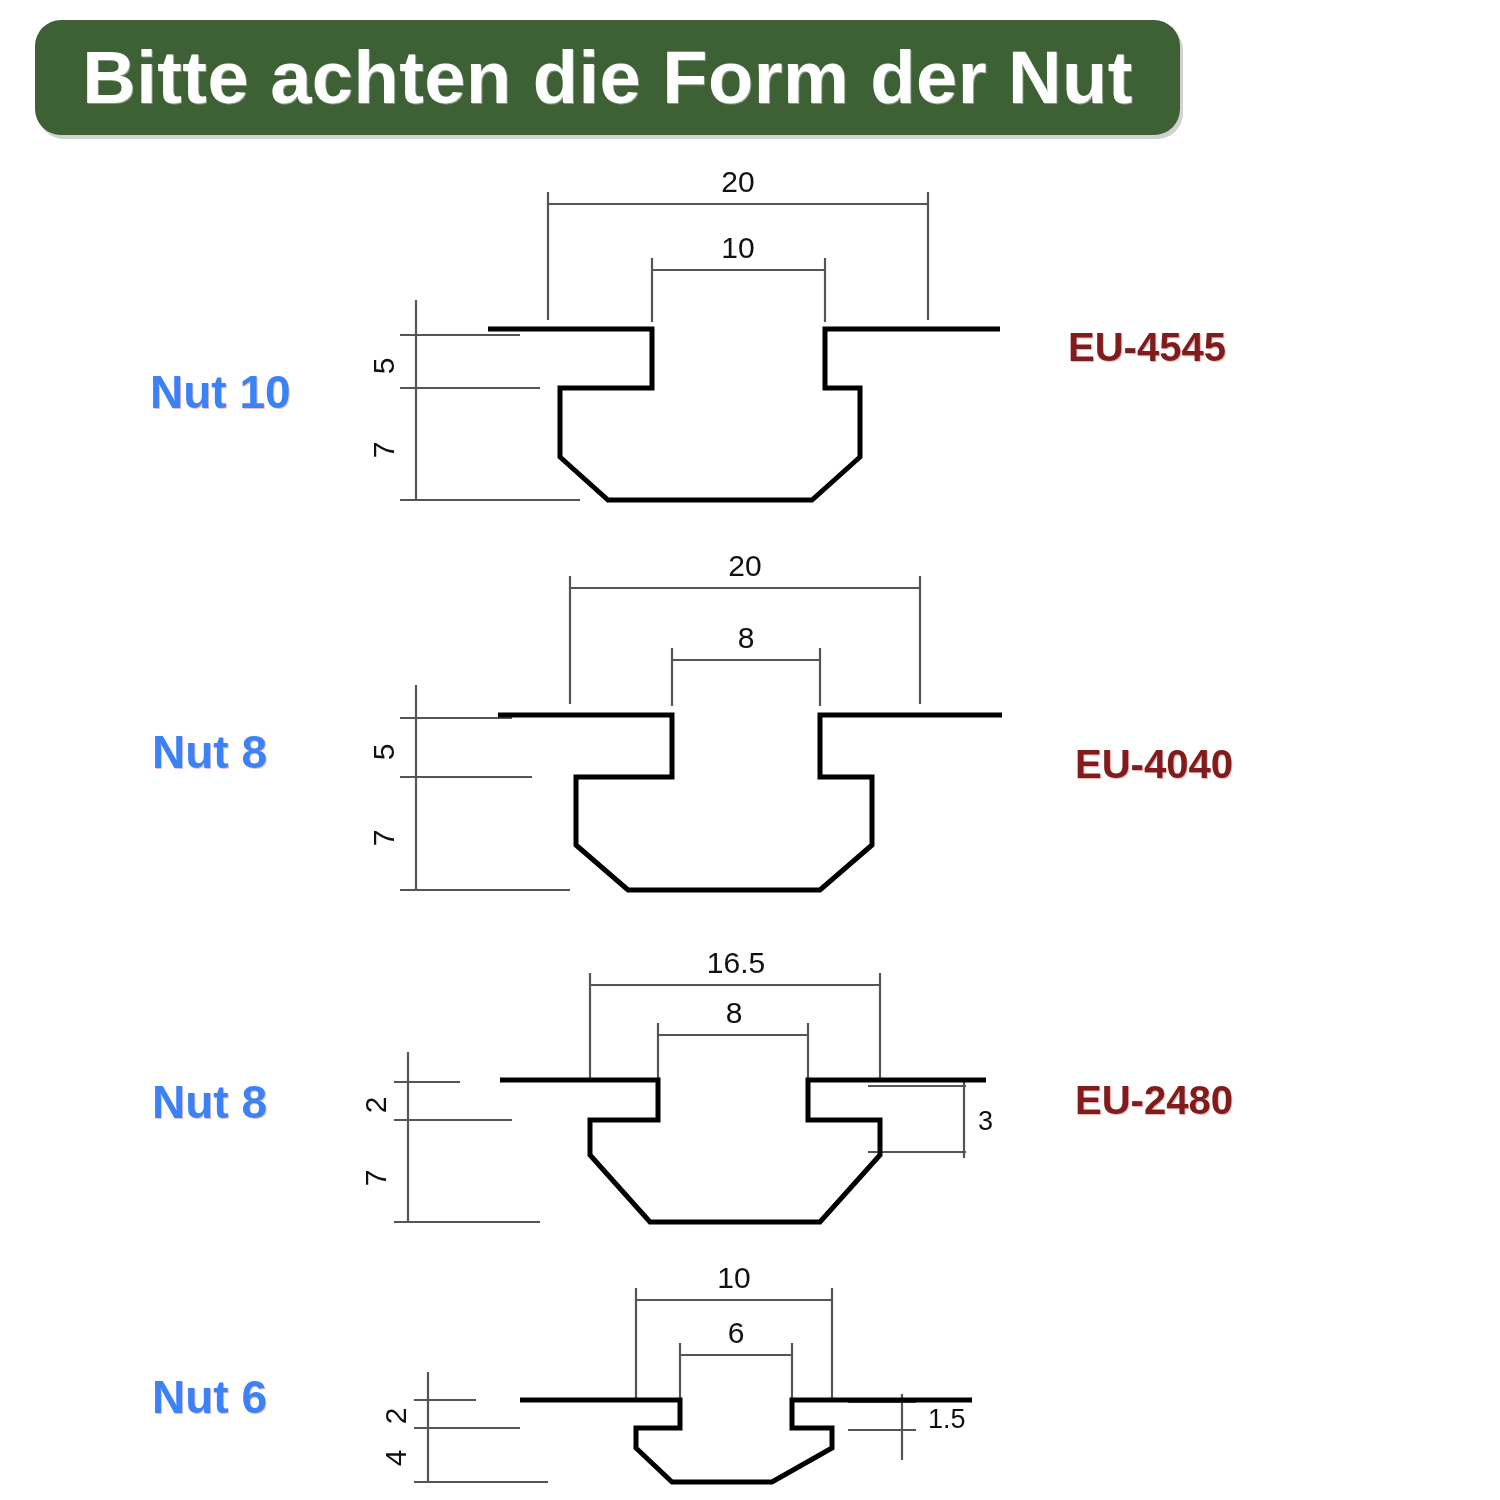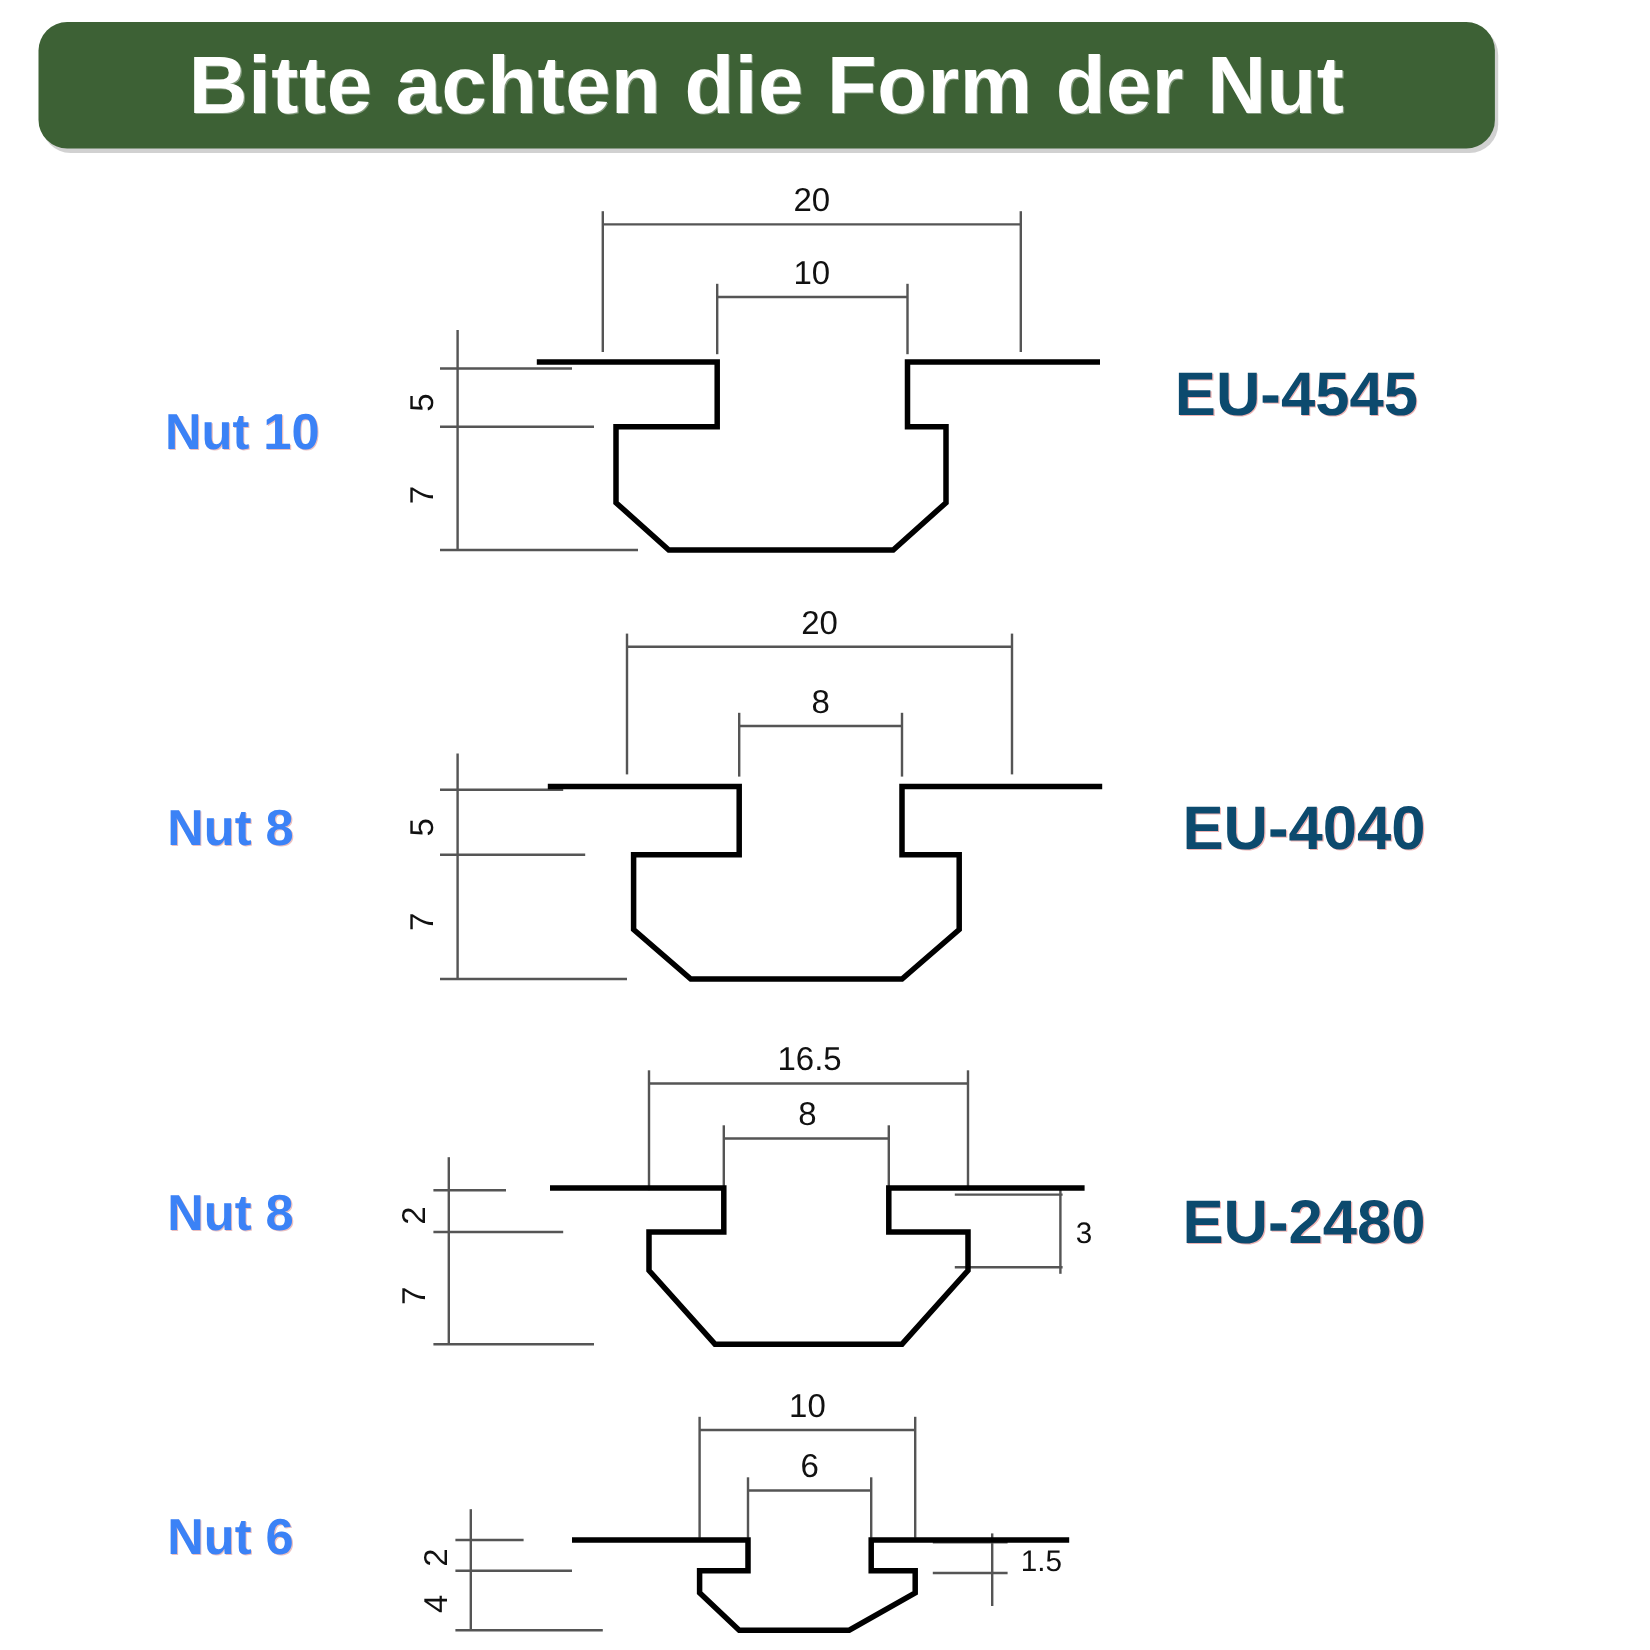--- a/index.html
+++ b/index.html
@@ -6,21 +6,21 @@
   body{
     width:1500px;height:1500px;
     background:#ffffff;
     font-family:"Liberation Sans", sans-serif;
     position:relative;
     overflow:hidden;
   }
   #banner{
     position:absolute;
     left:35px; top:20px;
-    width:1324px; height:115px;
+    width:1145px; height:115px;
     background:#3d6135;
     border-radius:26px;
     display:flex; align-items:center; justify-content:center;
     box-shadow:3px 4px 0 rgba(0,0,0,0.18);
   }
   #banner-title{
     color:#ffffff;
     font-size:74px;
     font-weight:bold;
     letter-spacing:0.5px;
@@ -31,22 +31,22 @@
   .nut-label{
     position:absolute;
     color:#3b82f6;
     font-size:46px;
     font-weight:bold;
     white-space:nowrap;
     text-shadow:1px 1px 0 rgba(180,0,0,0.25);
   }
   .eu-label{
     position:absolute;
-    color:#0c4a6e;
-    font-size:56px;
+    color:#7f1d1d;
+    font-size:40px;
     font-weight:bold;
     white-space:nowrap;
     text-shadow:1px 1px 0 rgba(200,0,0,0.3);
   }
   .svgwrap{ position:absolute; }
   svg{ display:block; overflow:visible; }
   .profile{ fill:none; stroke:#000000; stroke-width:5; stroke-linejoin:miter; }
   .dimline{ stroke:#555555; stroke-width:2.2; fill:none; }
   .dimtext{
     font-family:"Liberation Sans", sans-serif;
@@ -100,21 +100,21 @@
         <text class="dimtext-rot" x="14" y="290" transform="rotate(-90 14 290)">7</text>
       </g>
 
       <path class="profile" d="M 108 169 L 272 169 L 272 228 L 180 228 L 180 297 L 228 340 L 432 340 L 480 297 L 480 228 L 445 228 L 445 169 L 620 169"></path>
     </svg>
   </div>
 </div>
 
 <div class="row" style="top:540px;height:390px;">
   <div class="nut-label" style="left:152px;top:185px;">Nut 8</div>
-  <div class="eu-label" style="left:1075px;top:180px;">EU-4040</div>
+  <div class="eu-label" style="left:1075px;top:202px;">EU-4040</div>
 
   <div class="svgwrap" style="left:380px;top:0px;">
     <svg width="660" height="390" viewBox="0 0 660 390">
 
       <g>
         <path class="dimline" d="M 190 48 L 540 48"></path>
         <path class="dimline" d="M 190 36 L 190 164"></path>
         <path class="dimline" d="M 540 36 L 540 164"></path>
         <text class="dimtext" x="365" y="36">20</text>
       </g>

